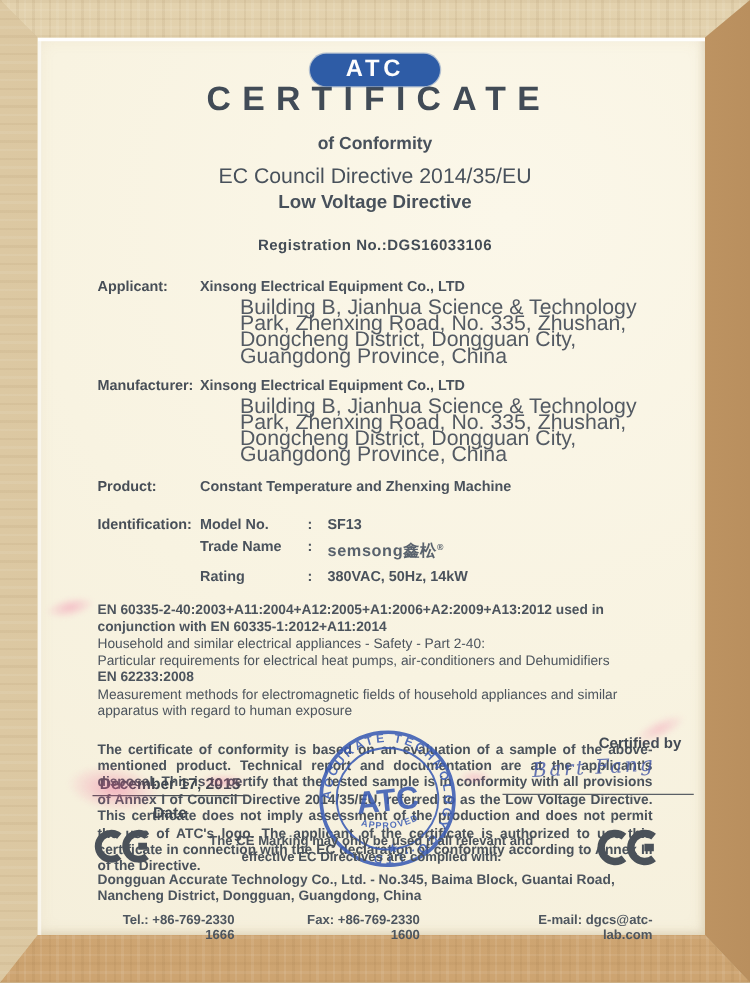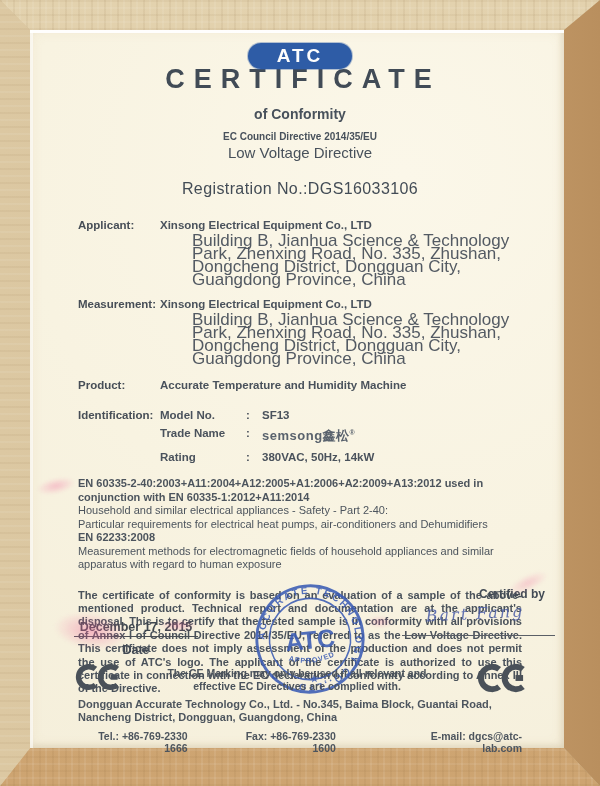--- a/index.html
+++ b/index.html
@@ -20,23 +20,23 @@
     box-shadow: inset 0 3px 0 rgba(255,255,255,.95), inset 3px 0 0 rgba(255,255,255,.6),
                 inset -2px -2px 6px rgba(150,120,70,.18), inset 0 0 14px rgba(170,140,90,.12);
     padding:13px 42px 0 48px; color:#4a525c; }
 
   .center { text-align:center; }
   .logo-pill { width:104px; height:26px; margin:0 auto; background:#2e5ca6; border-radius:14px;
     color:#fdfdfd; font-weight:bold; font-size:19px; letter-spacing:3px; line-height:26px; text-align:center;
     position:relative; z-index:2; box-shadow:0 0 0 1px rgba(46,92,166,.35); }
   .cert-title { margin-top:-5px; font-size:27px; font-weight:bold; letter-spacing:9px; color:#414b56; position:relative; z-index:1; padding-left:6px; }
   .sub1 { margin-top:11px; font-size:14px; font-weight:bold; color:#48515b; }
-  .sub2 { margin-top:9px; font-size:10px; font-weight:bold; color:#48515b; }
-  .sub3 { margin-top:2px; font-size:15px; font-weight:normal; color:#48515b; }
-  .reg  { margin-top:19px; font-size:16px; font-weight:normal; letter-spacing:.4px; color:#434c56; }
+  .sub2 { margin-top:9px; font-size:17px; font-weight:normal; color:#48515b; }
+  .sub3 { margin-top:2px; font-size:15px; font-weight:bold; color:#48515b; }
+  .reg  { margin-top:19px; font-size:12px; font-weight:bold; letter-spacing:.4px; color:#434c56; }
 
   .rows { margin-top:21px; font-size:11.5px; }
   .row { display:flex; margin-bottom:12px; }
   .row-label { width:82px; flex:none; font-weight:bold; color:#474e57; }
   .row-value { flex:1; }
   .co-name { font-weight:bold; margin-bottom:3px; }
   .addr { font-size:17px; line-height:13px; color:#535a63;margin-left:32px; }
 
   .id-sub { display:flex; margin-bottom:6px; }
   .id-sub-label { width:86px; flex:none; font-weight:bold; }
@@ -99,30 +99,30 @@
 
       <div class="row">
         <div class="row-label">Applicant:</div>
         <div class="row-value">
           <div class="co-name">Xinsong Electrical Equipment Co., LTD</div>
           <div class="addr">Building B, Jianhua Science &amp; Technology Park, Zhenxing Road, No. 335, Zhushan, Dongcheng District, Dongguan City, Guangdong Province, China</div>
         </div>
       </div>
 
       <div class="row">
-        <div class="row-label">Measurement:</div>
+        <div class="row-label">Manufacturer:</div>
         <div class="row-value">
           <div class="co-name">Xinsong Electrical Equipment Co., LTD</div>
           <div class="addr">Building B, Jianhua Science &amp; Technology Park, Zhenxing Road, No. 335, Zhushan, Dongcheng District, Dongguan City, Guangdong Province, China</div>
         </div>
       </div>
 
       <div class="row" style="margin-top:14px">
         <div class="row-label">Product:</div>
-        <div class="row-value co-name">Accurate Temperature and Humidity Machine</div>
+        <div class="row-value co-name">Constant Temperature and Zhenxing Machine</div>
       </div>
 
       <div class="row" style="margin-top:15px;margin-bottom:8px">
         <div class="row-label">Identification:</div>
         <div class="row-value">
           <div class="id-sub">
             <span class="id-sub-label">Model No.</span>
             <span class="id-sep">:</span>
             <span class="id-val">SF13</span>
           </div>

